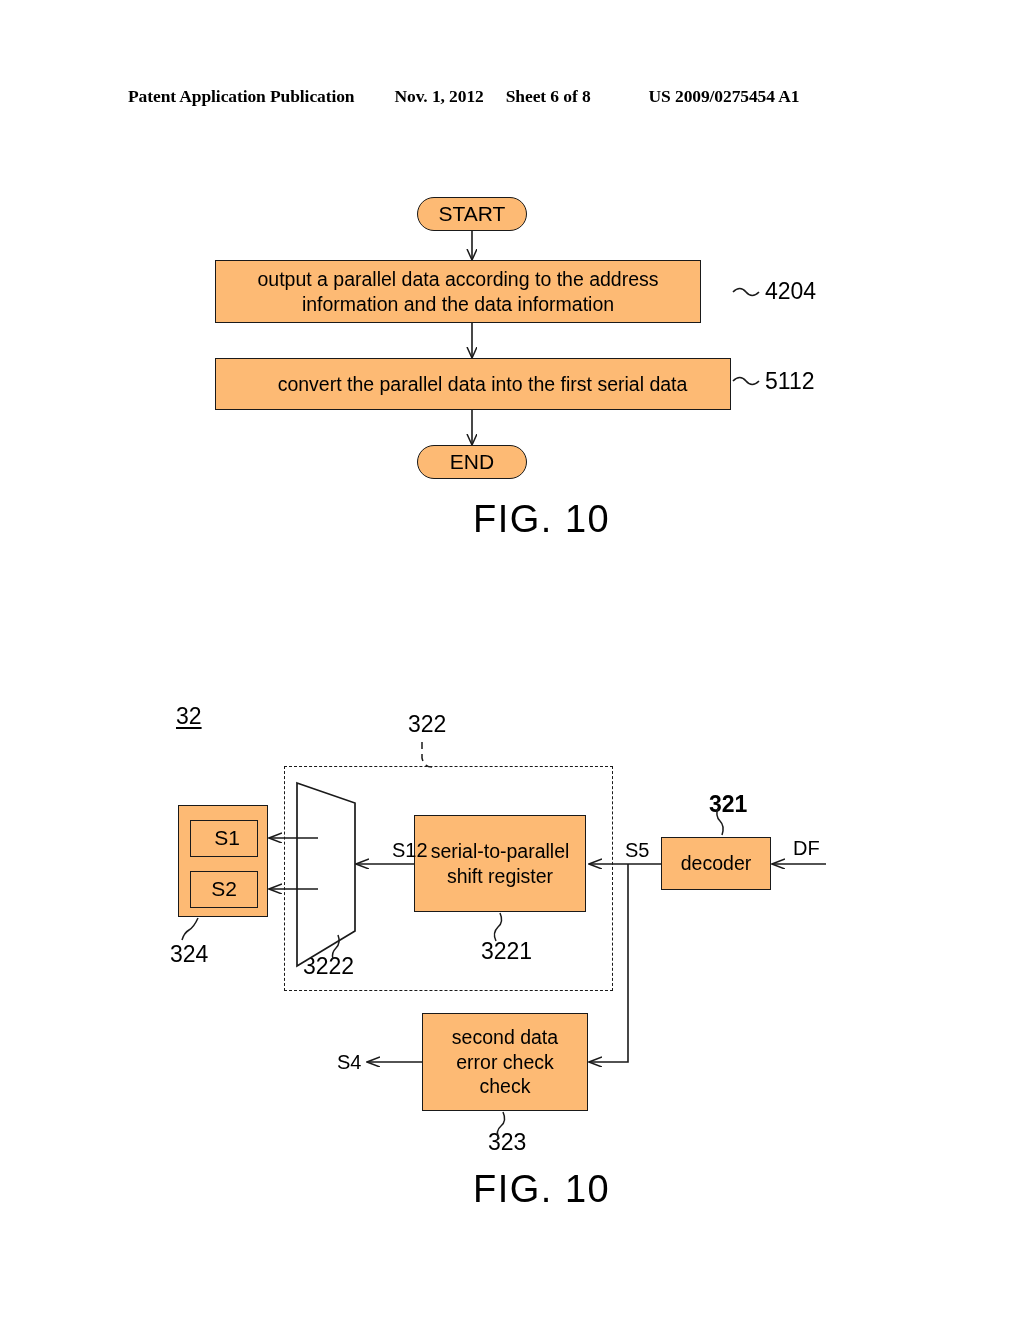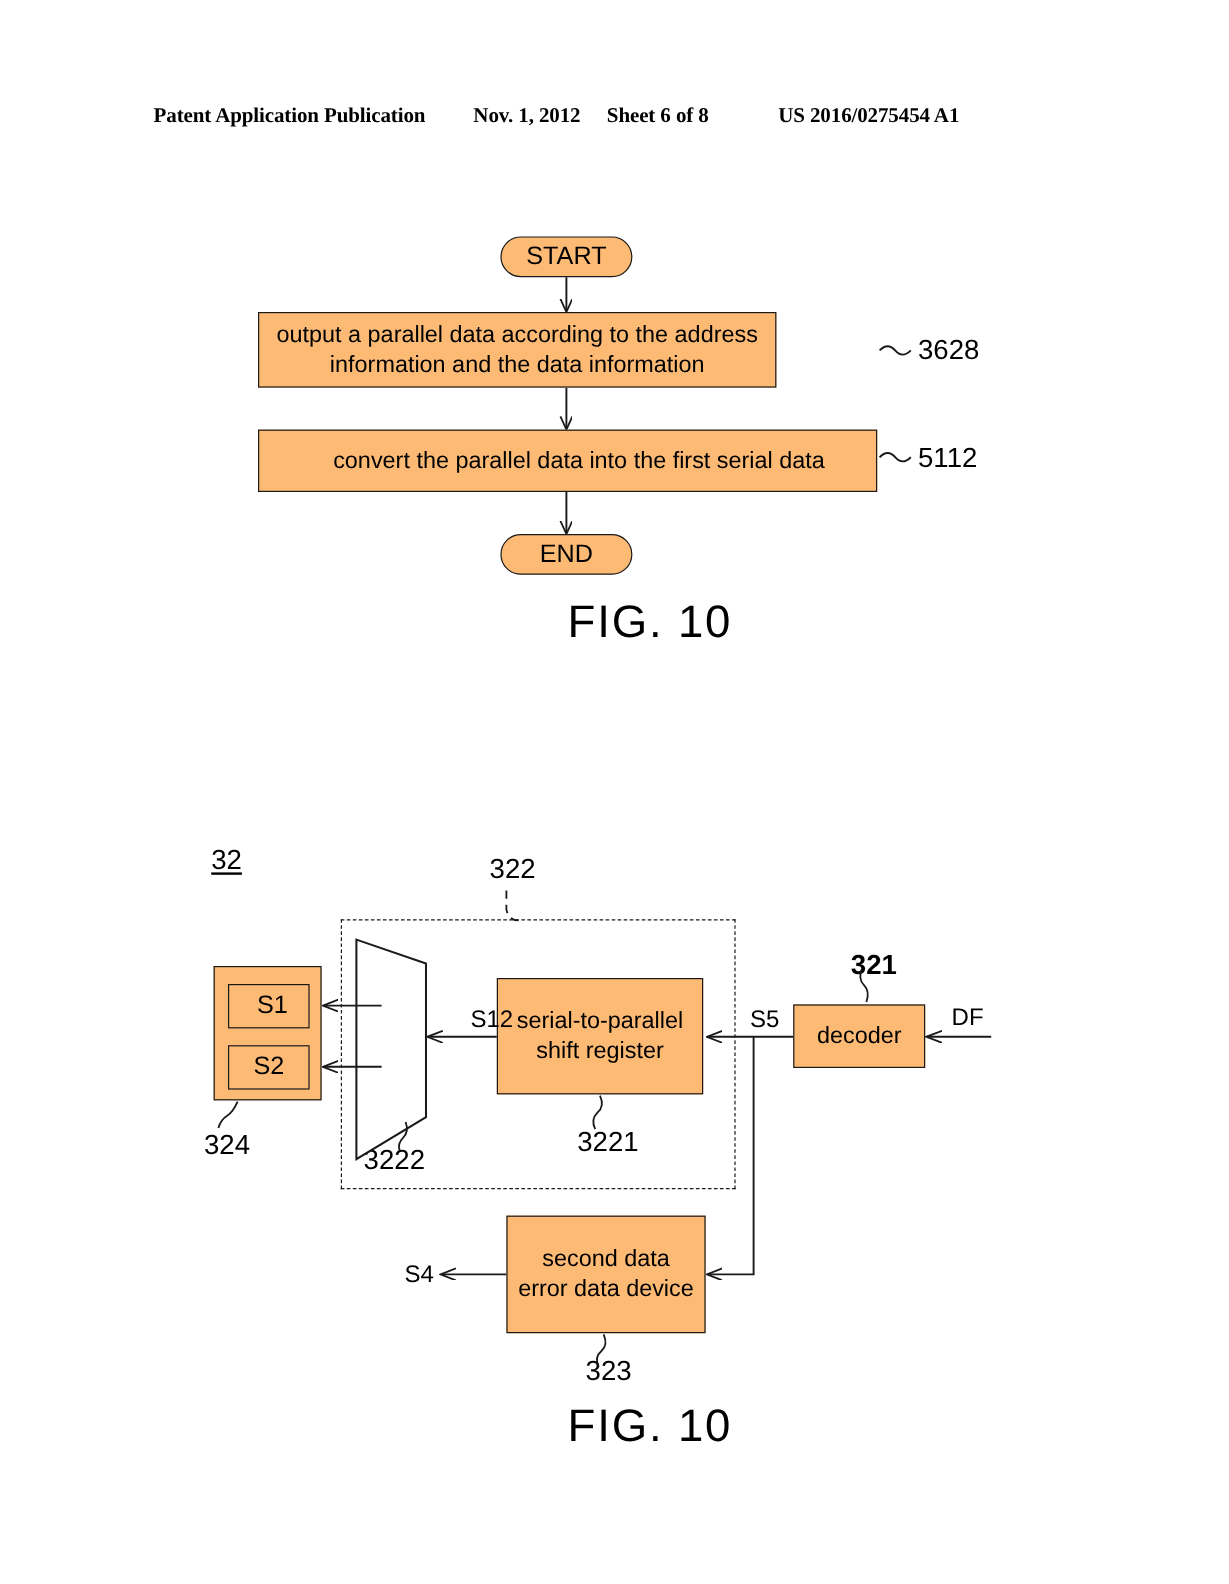--- a/index.html
+++ b/index.html
@@ -103,21 +103,21 @@
     transform-origin: 0 0;
   }
 </style>
 </head>
 <body>
 
 <div class="page-header">
   <span class="hdr-pub">Patent Application Publication</span>
   <span class="hdr-date">Nov. 1, 2012</span>
   <span class="hdr-sheet">Sheet 6 of 8</span>
-  <span class="hdr-num">US 2016/0275454 A1</span>
+  <span class="hdr-num">US 2009/0275454 A1</span>
 </div>
 
 <div class="fig" id="fig10" style="left:0; top:0; width:1024px; height:560px;">
 
   <svg class="overlay" width="1024" height="560">
     <defs>
       <marker id="arrowOpen10" markerWidth="12" markerHeight="12" refX="10" refY="5" orient="auto" markerUnits="userSpaceOnUse">
         <path d="M0,0 L11,5 L0,10" fill="none" stroke="#1a1a1a" stroke-width="1.5"></path>
       </marker>
     </defs>
@@ -130,24 +130,24 @@
 
     <path d="M733,292 q7,-7 13,0 q6,7 13,0" fill="none" stroke="#1a1a1a" stroke-width="1.6"></path>
 
     <path d="M733,381 q7,-7 13,0 q6,7 13,0" fill="none" stroke="#1a1a1a" stroke-width="1.6"></path>
   </svg>
 
   <div class="node oval" style="left:417px; top:197px; width:110px; height:34px;">
     <span>START</span>
   </div>
 
-  <div class="node" style="left:215px; top:260px; width:432px; height:63px;">
+  <div class="node" style="left:215px; top:260px; width:486px; height:63px;">
     <span>output a parallel data according to the address information and the data information</span>
   </div>
-  <div class="ref" style="left:765px; top:280px;">3628</div>
+  <div class="ref" style="left:765px; top:280px;">4204</div>
 
   <div class="node" style="left:215px; top:358px; width:516px; height:52px;padding-left:25px;">
     <span>convert the parallel data into the first serial data</span>
   </div>
   <div class="ref" style="left:765px; top:370px;">5112</div>
 
   <div class="node oval" style="left:417px; top:445px; width:110px; height:34px;">
     <span>END</span>
   </div>
 
@@ -179,21 +179,21 @@
     <span>serial-to-parallel shift register</span>
   </div>
   <div class="ref" style="left:481px; top:940px;">3221</div>
 
   <div class="node" style="left:661px; top:837px; width:110px; height:53px;">
     <span>decoder</span>
   </div>
   <div class="ref" style="left:709px; top:793px;font-weight:bold;">321</div>
 
   <div class="node" style="left:422px; top:1013px; width:166px; height:98px;">
-    <span>second data error data device</span>
+    <span>second data error check check</span>
   </div>
   <div class="ref" style="left:488px; top:1131px;">323</div>
 
   <div class="sig-label" style="left:392px; top:840px;">S12</div>
   <div class="sig-label" style="left:625px; top:840px;">S5</div>
   <div class="sig-label" style="left:337px; top:1052px;">S4</div>
   <div class="sig-label" style="left:793px; top:838px;">DF</div>
 
   <svg class="overlay" width="1024" height="1320">
     <defs>

